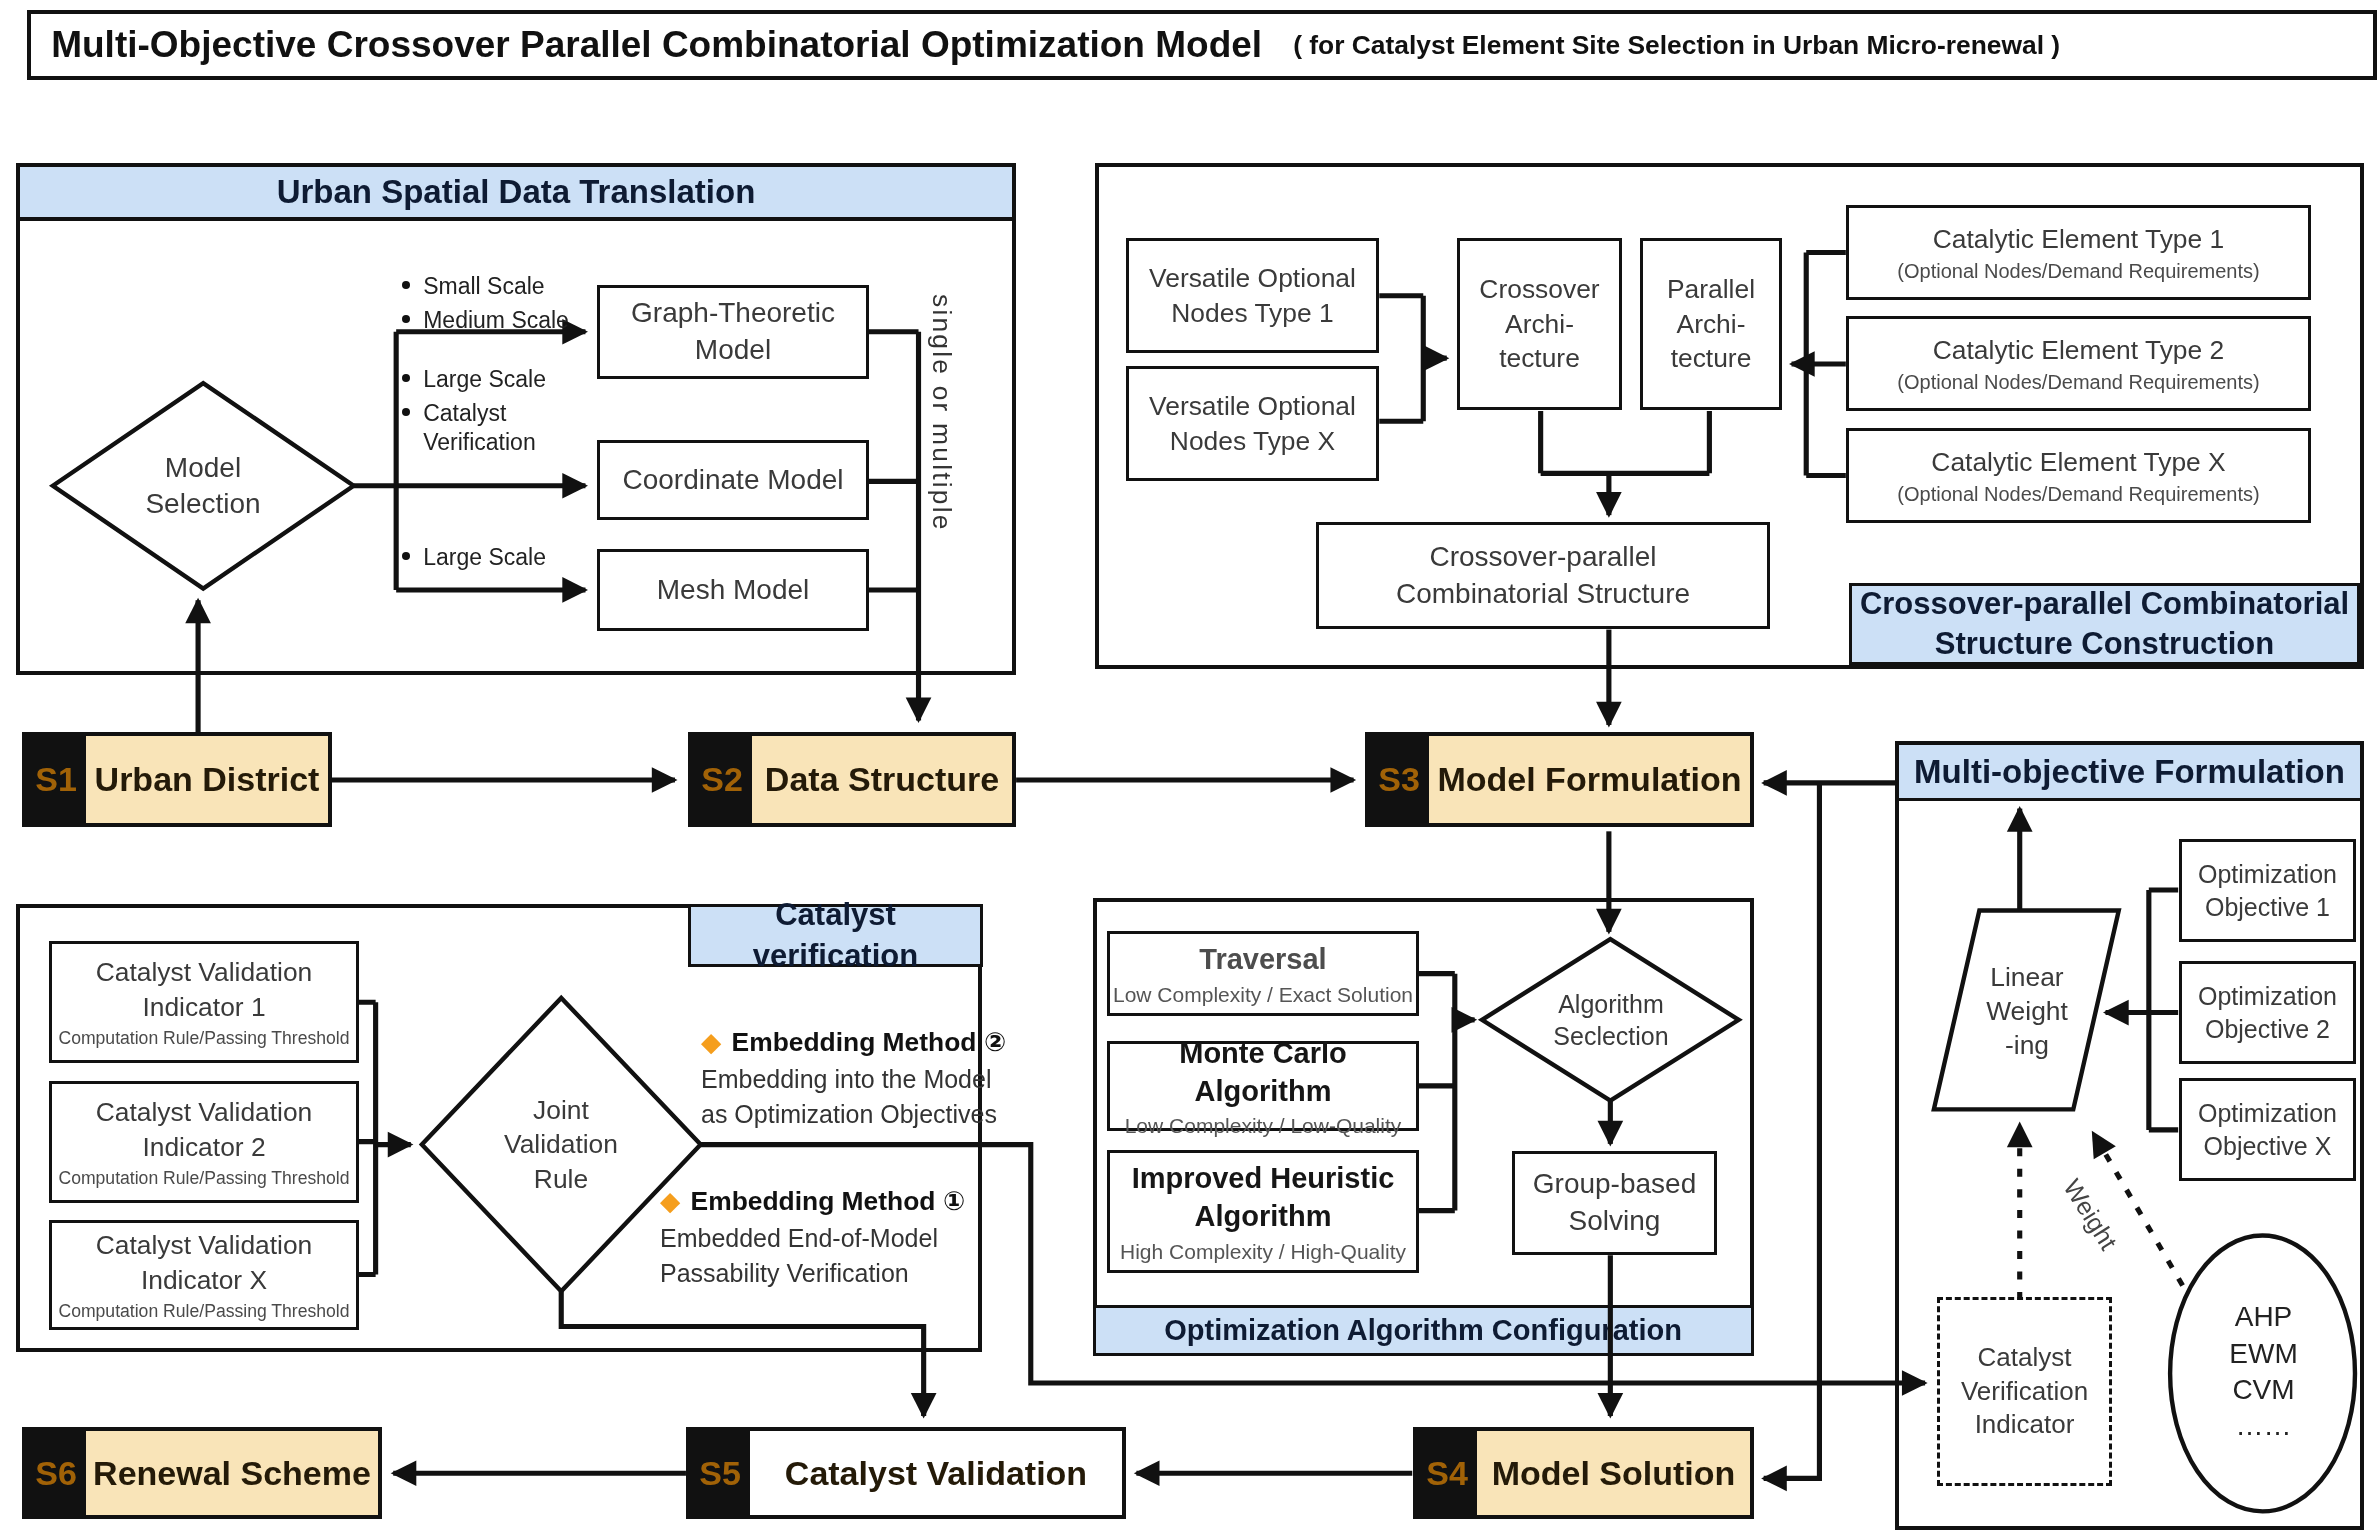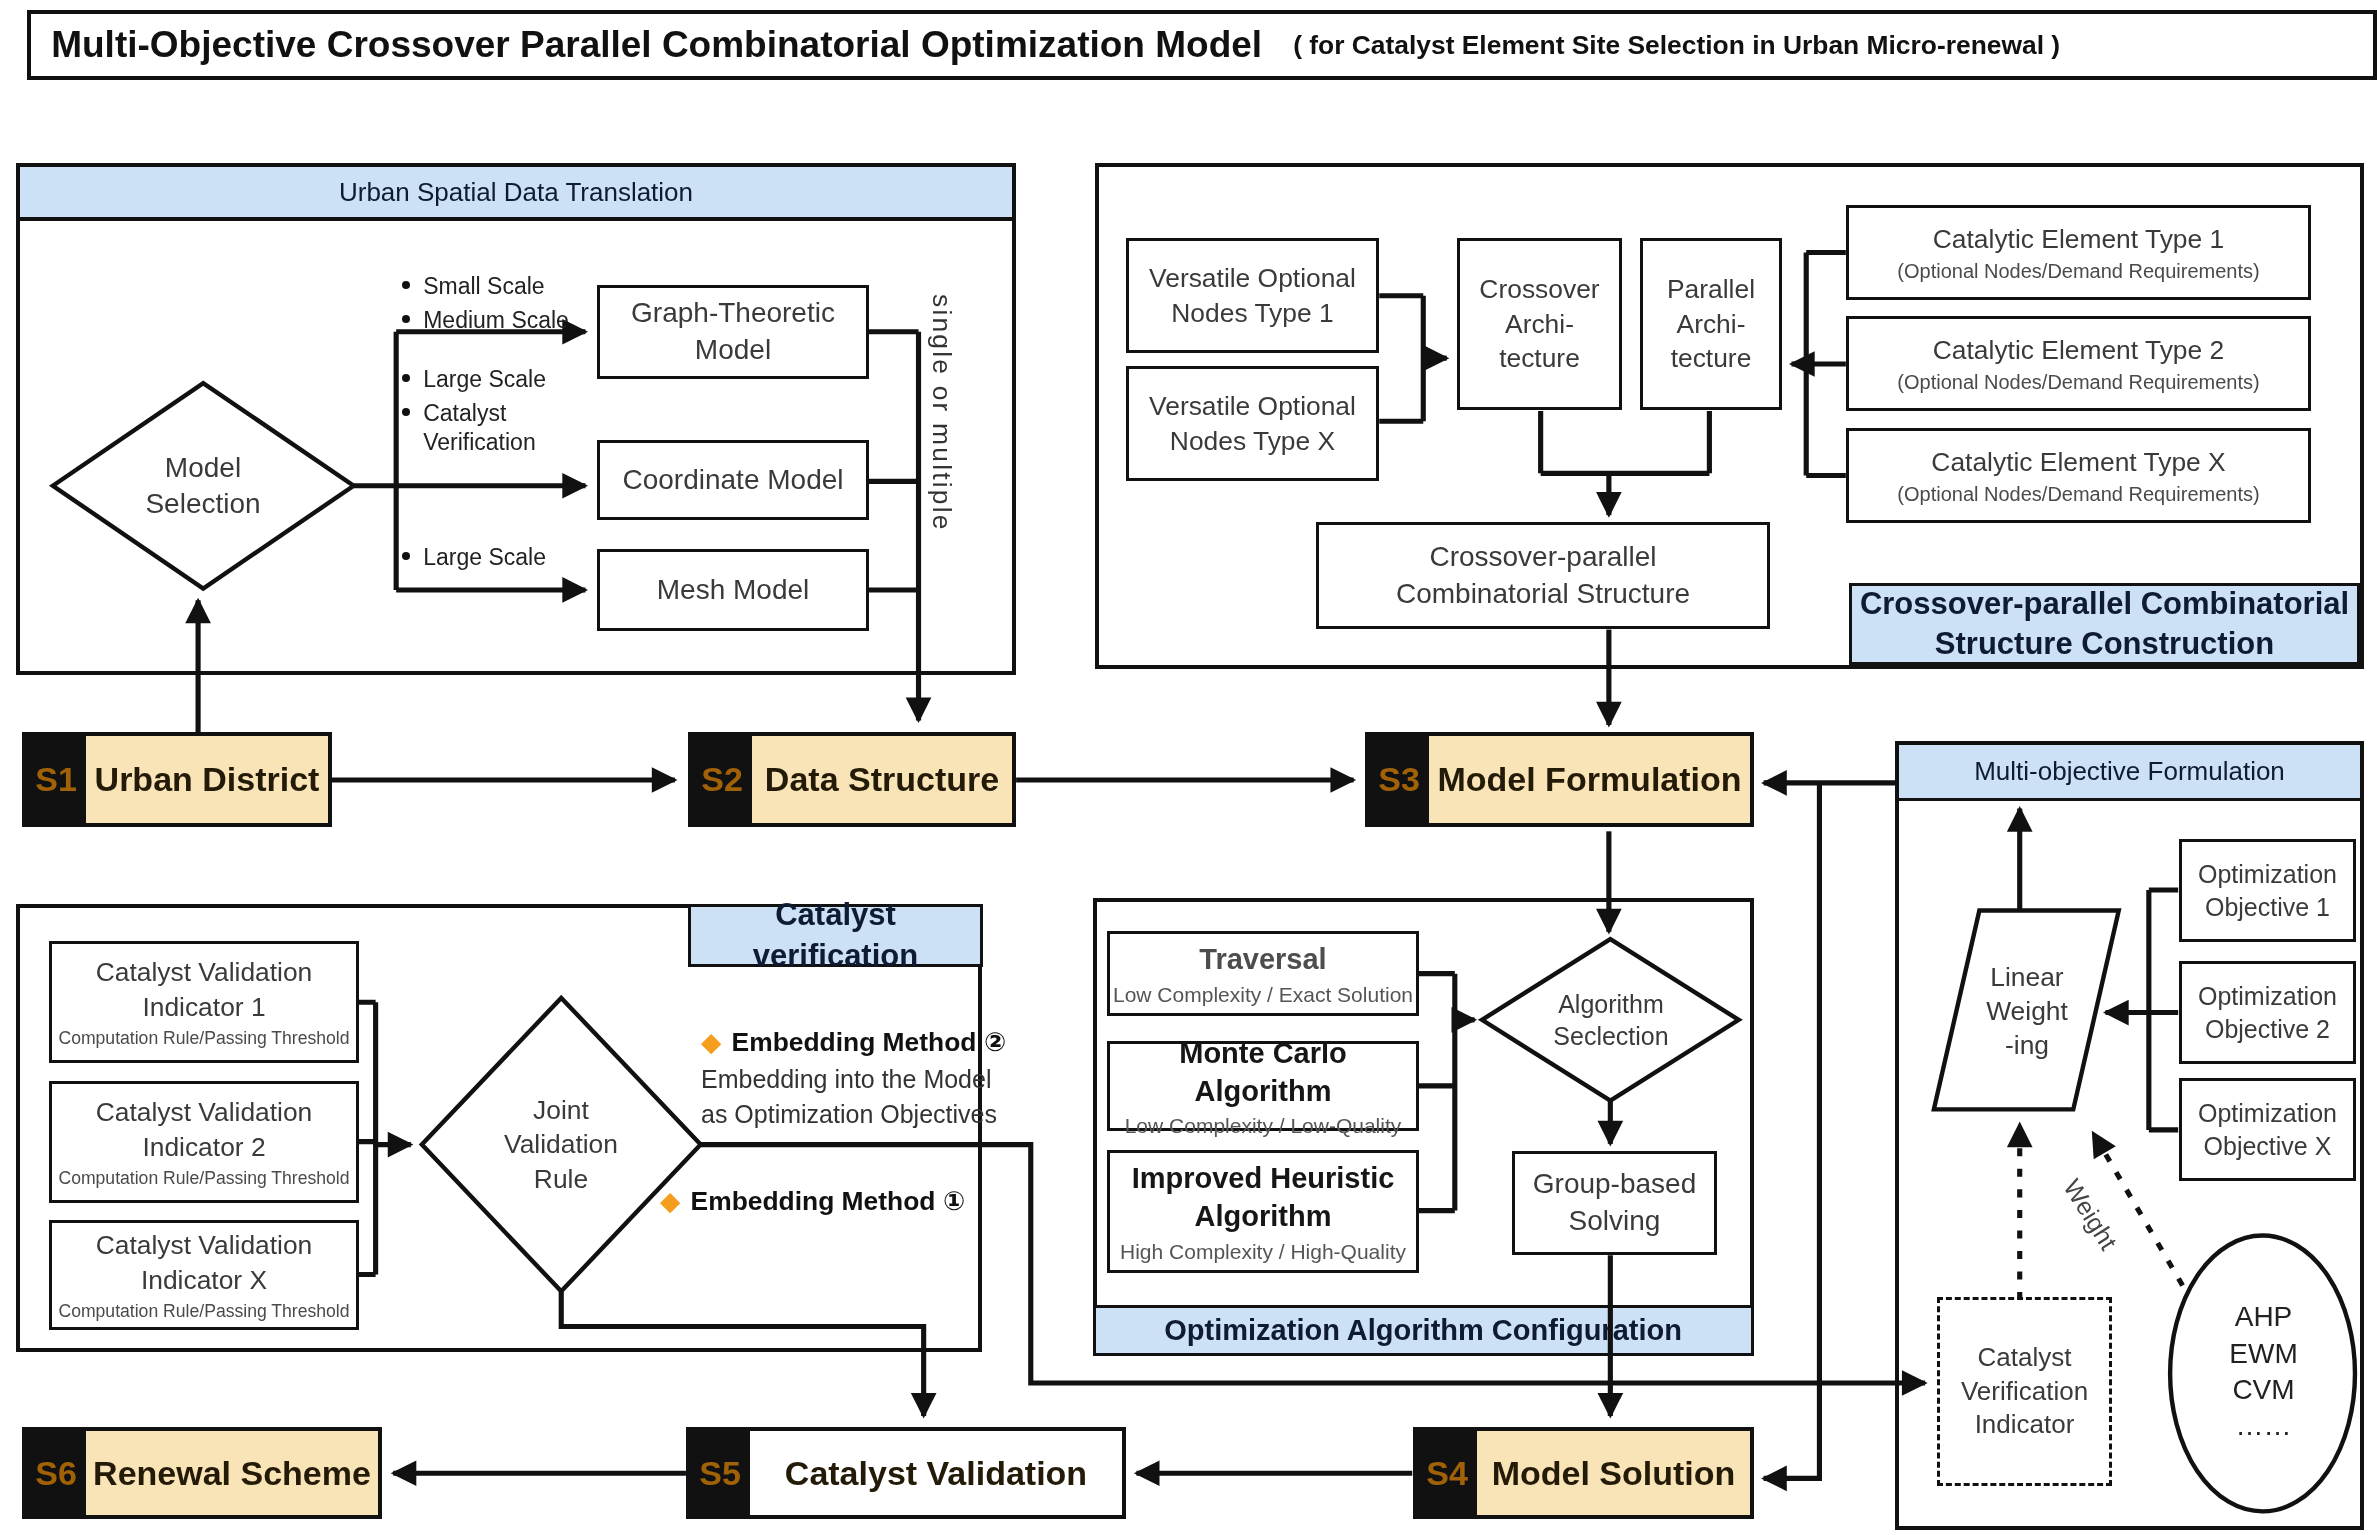--- a/index.html
+++ b/index.html
@@ -1,21 +1,21 @@
 <!DOCTYPE html>
 <html style="font-size:11.7px"><head>
 <meta charset="utf-8">
 <style>
   html,body{margin:0;padding:0;background:#fff;}
   body{font-family:"Liberation Sans","DejaVu Sans",sans-serif;}
   #stage{position:relative;width:2377px;height:1535px;background:#ffffff;overflow:hidden;}
   .abs{position:absolute;box-sizing:border-box;}
   .pre{white-space:pre-line;}
   .panel{border:4.4px solid #111;background:#fff;}
-  .hdr{background:#CCE0F6;color:#0E1B33;font-weight:normal;font-size:26px;display:flex;align-items:center;justify-content:center;text-align:center;border-bottom:4.4px solid #111;}
+  .hdr{background:#CCE0F6;color:#0E1B33;font-weight:bold;font-size:33px;display:flex;align-items:center;justify-content:center;text-align:center;border-bottom:4.4px solid #111;}
   .hdrbox{background:#CCE0F6;color:#0E1B33;font-weight:bold;font-size:31px;display:flex;align-items:center;justify-content:center;text-align:center;border:3.7px solid #111;line-height:1.3;}
   .node{border:3.7px solid #111;background:#fff;display:flex;flex-direction:column;align-items:center;justify-content:center;text-align:center;color:#3a3a3a;font-size:28px;line-height:1.32;}
   .node .sub{font-size:20px;color:#4a4a4a;margin-top:3px;line-height:1.2;}
   .step{border:4.4px solid #111;display:flex;align-items:stretch;}
   .steptab{background:#111;color:#a16207;font-weight:bold;font-size:34px;width:60px;display:flex;align-items:center;justify-content:center;flex:0 0 60px;}
   .stepbody{flex:1;display:flex;align-items:center;justify-content:center;font-weight:bold;font-size:34px;color:#241a08;}
   .tan{background:#F9E4B8;}
   .white{background:#fff;}
   .txt{display:flex;align-items:center;justify-content:center;text-align:center;color:#3a3a3a;font-size:26.4px;line-height:1.3;}
   .bullet{position:absolute;display:flex;align-items:flex-start;color:#222;font-size:23px;line-height:1.25;}
@@ -207,20 +207,22 @@
 Validation
 Rule</div>
 
   <div class="abs" style="left:701px;top:1026px;width:316px;">
     <div class="emb-title"><span class="diam-bullet">◆</span><span>Embedding Method ②</span></div>
     <div class="emb-desc pre">Embedding into the Model
 as Optimization Objectives</div>
   </div>
   <div class="abs" style="left:660px;top:1185px;width:316px;">
     <div class="emb-title"><span class="diam-bullet">◆</span><span>Embedding Method ①</span></div>
+    <div class="emb-desc pre">Embedded End-of-Model
+Passability Verification</div>
   </div>
 
   <div class="abs node" style="left:1107px;top:931px;width:312px;height:85px;">
     <span class="pre" style="font-size:29px;font-weight:bold;color:#4d4d4d;">Traversal</span>
     <span class="sub" style="font-size:21px;color:#555;">Low Complexity / Exact Solution</span>
   </div>
   <div class="abs node" style="left:1107px;top:1041px;width:312px;height:90px;">
     <span class="pre" style="font-size:29px;font-weight:bold;color:#161616;">Monte Carlo Algorithm</span>
     <span class="sub" style="font-size:21px;color:#555;">Low Complexity / Low-Quality</span>
   </div>

